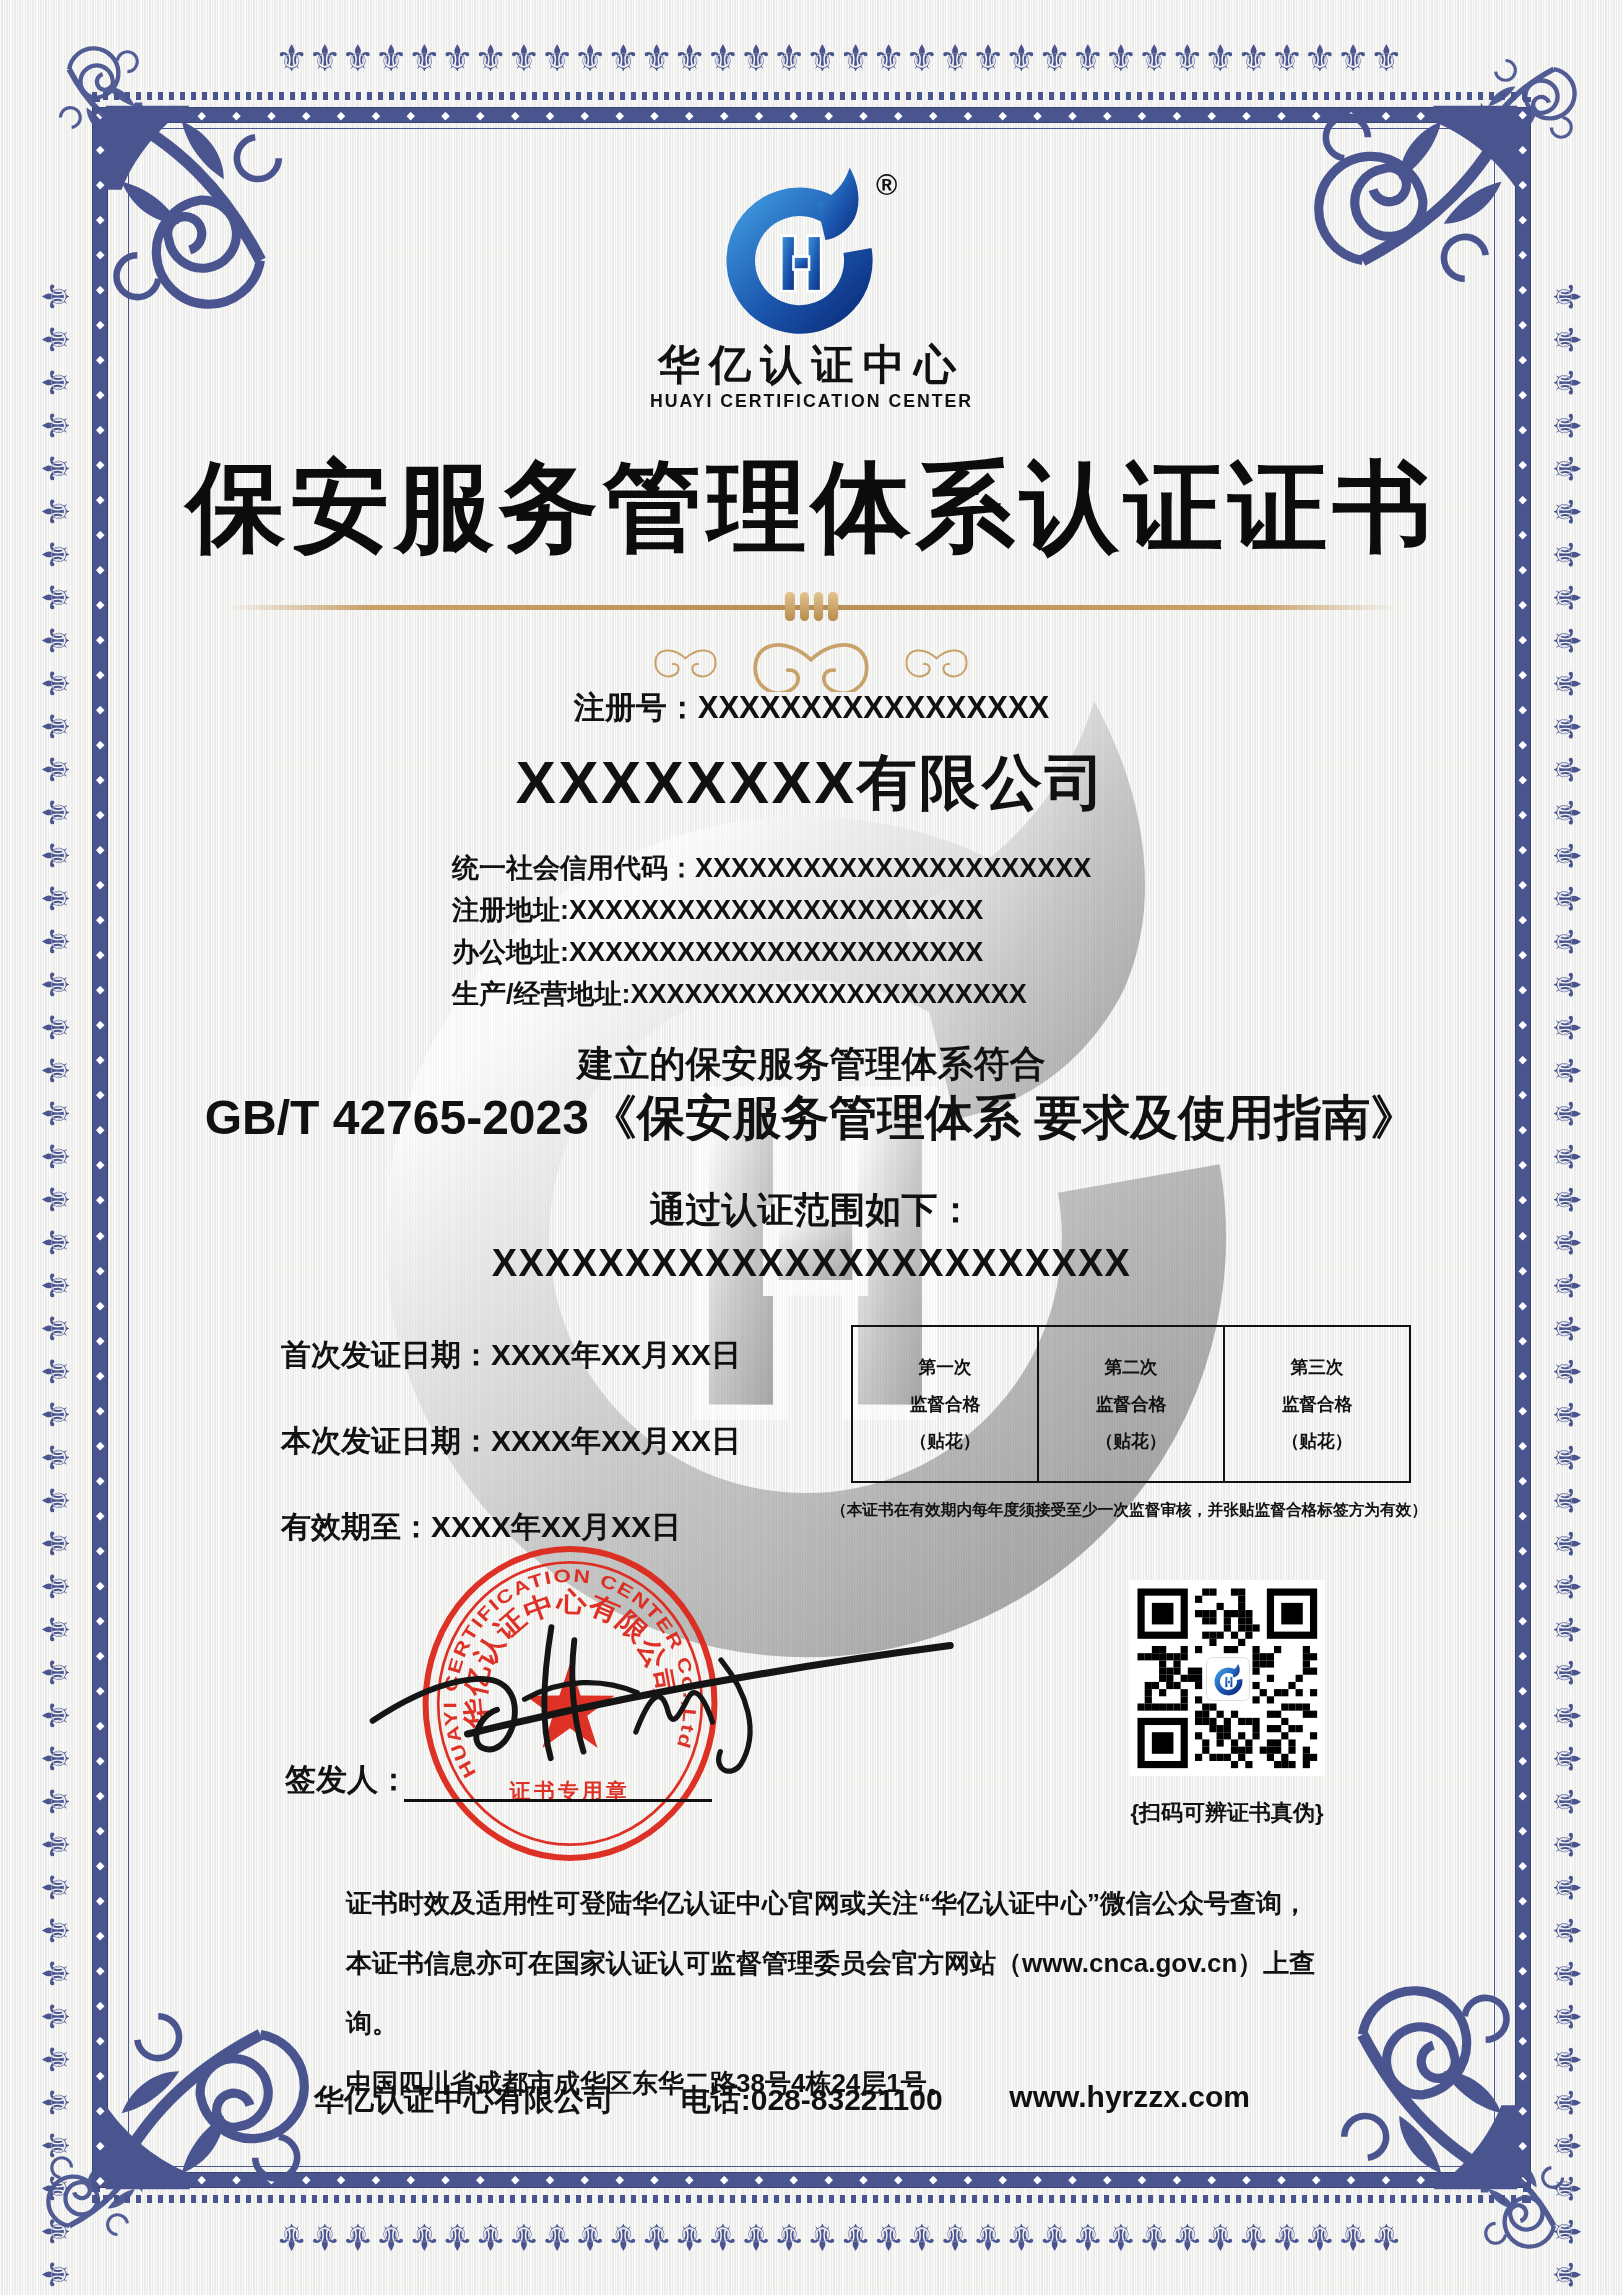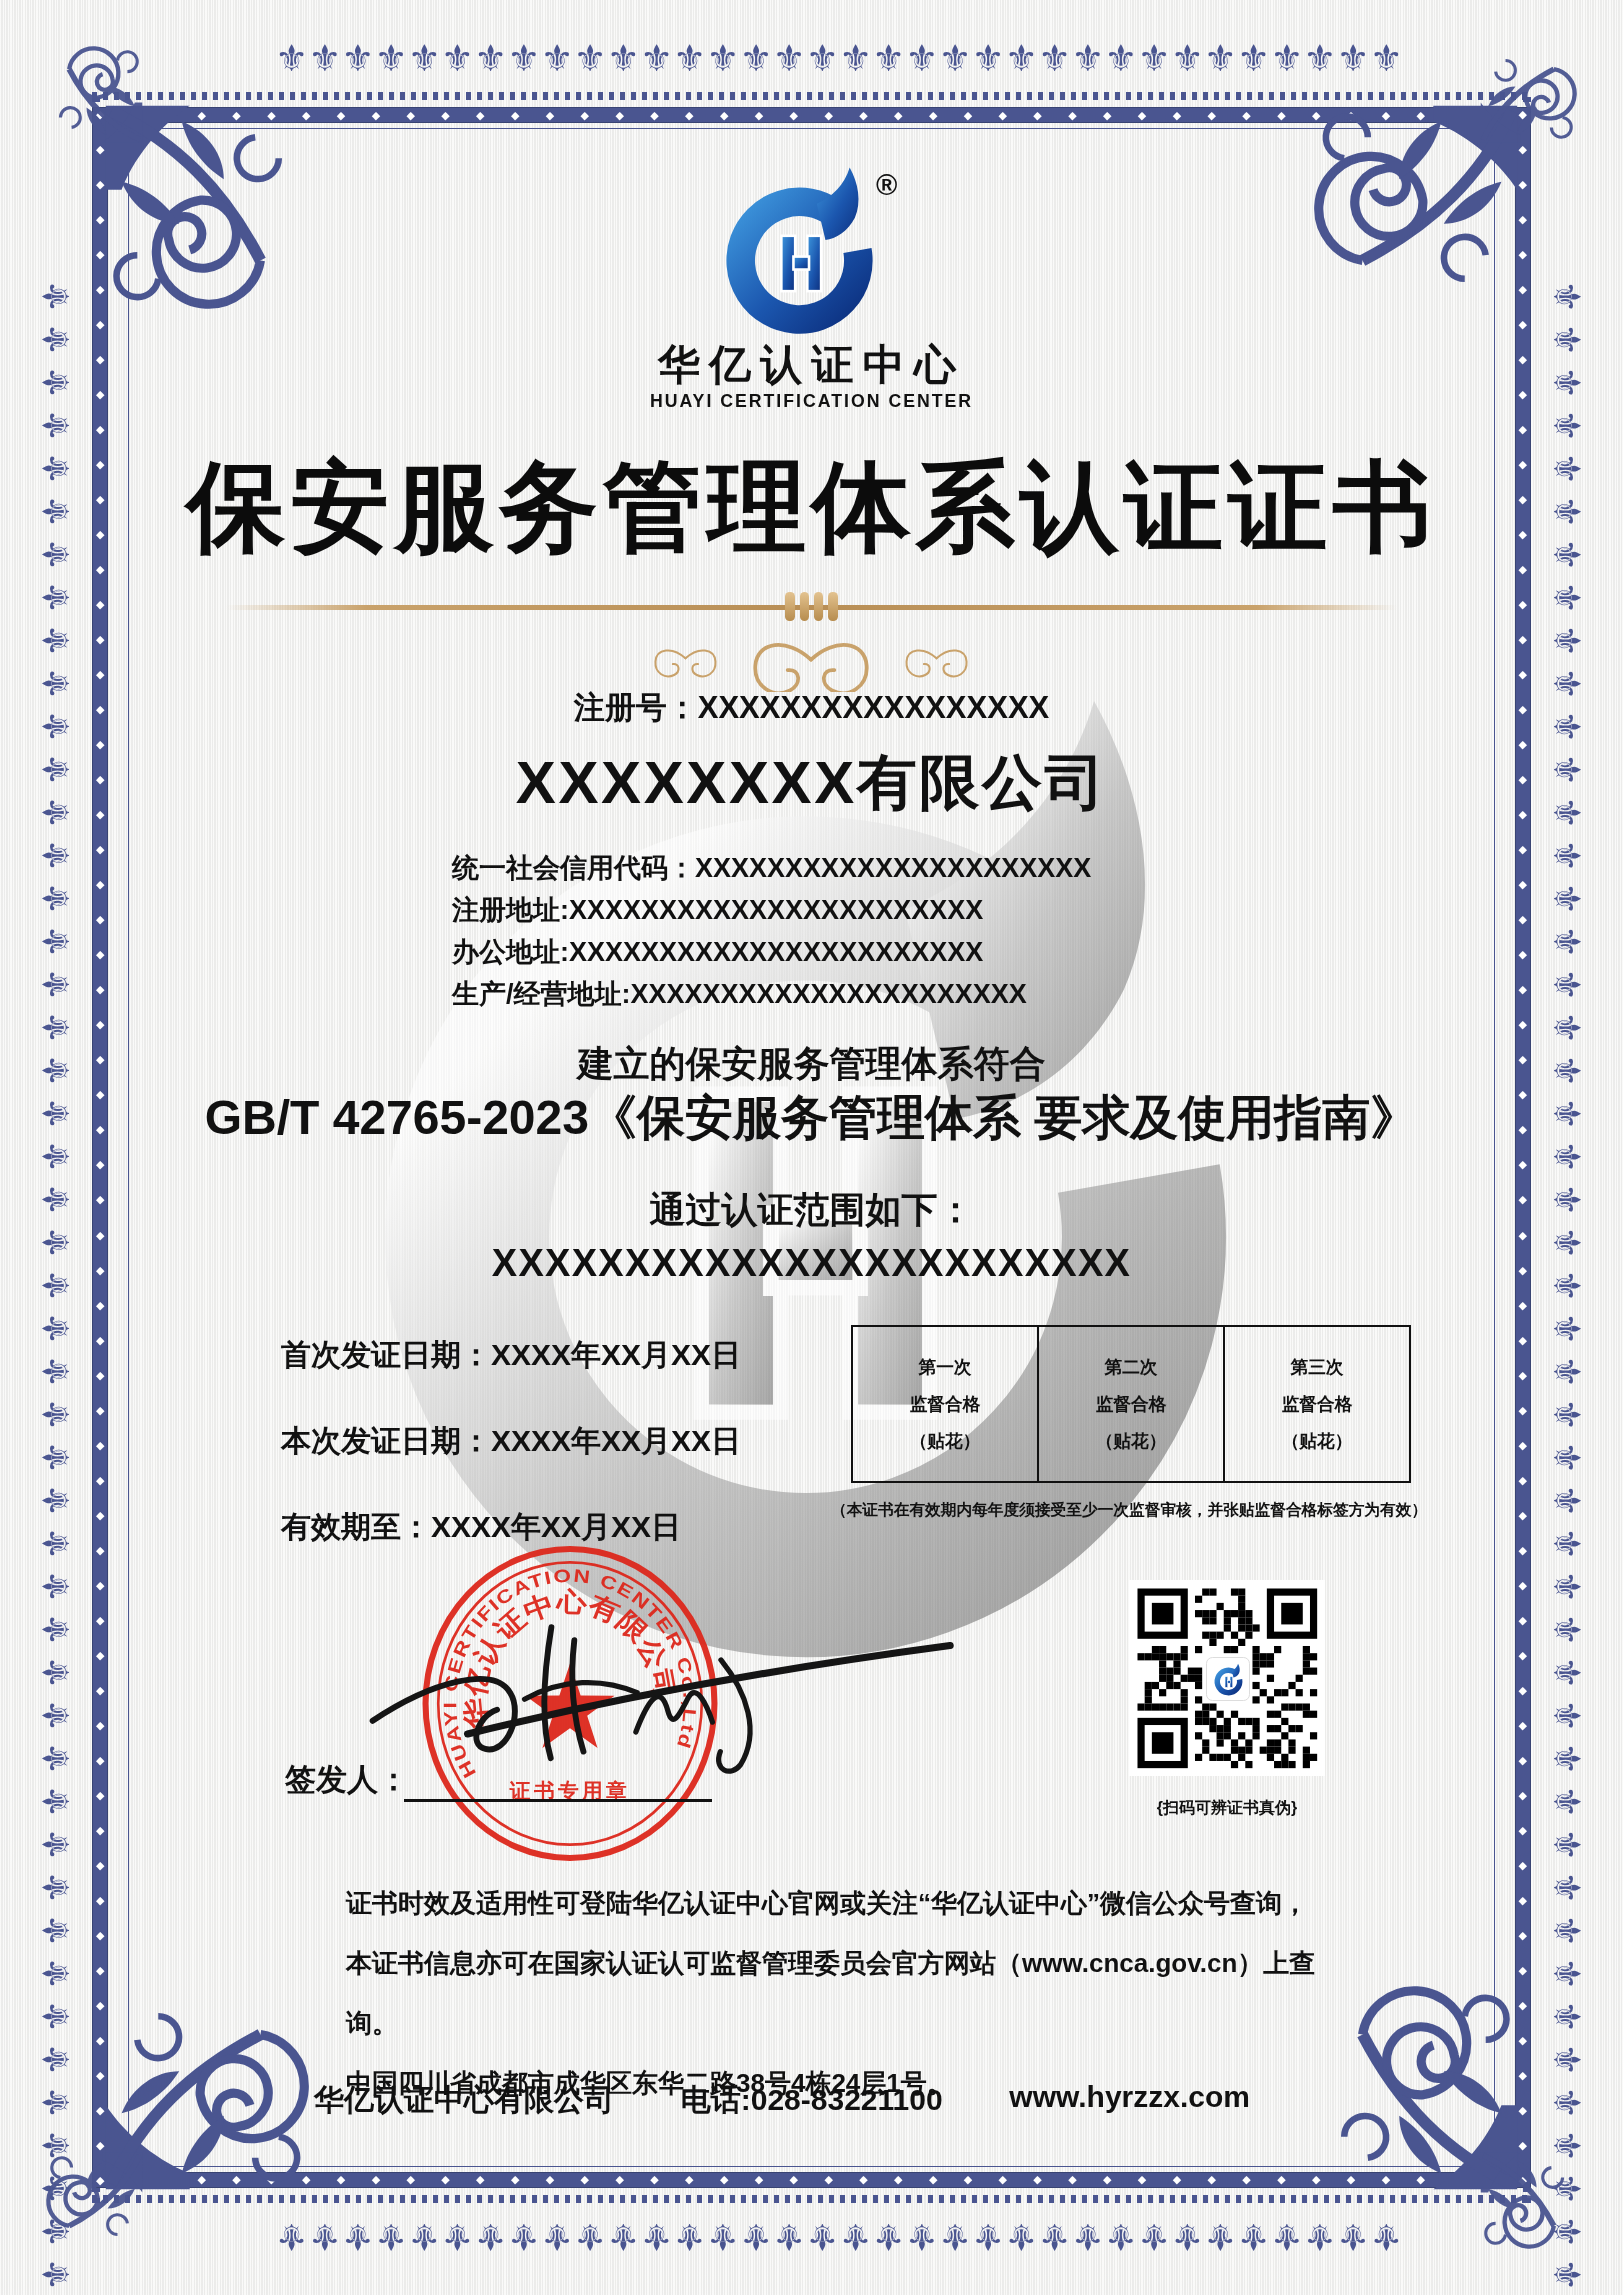--- a/index.html
+++ b/index.html
@@ -72,21 +72,21 @@
   .sup-cell:last-child{border-right:none;}
   .sup-note{position:absolute;left:815px;width:628px;top:1500px;text-align:center;font-size:15.7px;font-weight:800;z-index:1;}
   
   .seal{position:absolute;left:416px;top:1543px;width:308px;height:321px;z-index:2;opacity:.95;}
   .signature{position:absolute;left:353px;top:1580px;width:622px;height:226px;z-index:3;}
   .issuer{position:absolute;left:285px;top:1759px;font-size:31px;font-weight:800;z-index:3;}
   .issuer-line{position:absolute;left:404px;top:1799px;width:308px;height:2.6px;background:#111;z-index:3;}
   
   .qr-box{position:absolute;left:1129px;top:1580px;width:196px;height:196px;background:#fff;z-index:2;}
   .qr-chip{position:absolute;left:77px;top:77px;width:42px;height:42px;background:#fff;border:0.7px solid #ddd;border-radius:6.5px;display:flex;align-items:center;justify-content:center;box-shadow:0 0 0 1.3px #fff;}
-  .qr-caption{position:absolute;left:1047px;width:360px;top:1798px;text-align:center;font-size:16px;font-weight:600;z-index:1;}
+  .qr-caption{position:absolute;left:1047px;width:360px;top:1798px;text-align:center;font-size:22px;font-weight:600;z-index:1;}
   
   .footer-par{position:absolute;left:330px;top:1873px;width:1021px;font-size:26px;font-weight:600;line-height:60px;z-index:1;margin-left:16px;}
   .footer-row{position:absolute;left:314px;top:2080px;width:936px;display:flex;justify-content:space-between;font-size:30px;font-weight:800;z-index:1;white-space:nowrap;}
 </style>
 </head>
 <body>
 
 <div class="page">
 
   <div class="fleur-row top">

